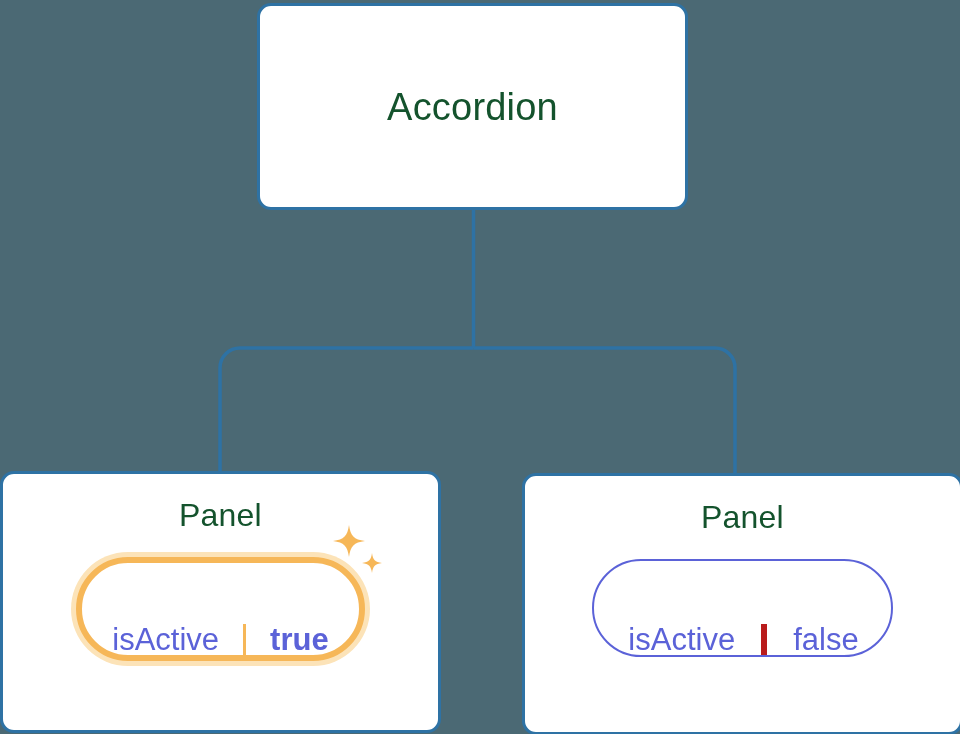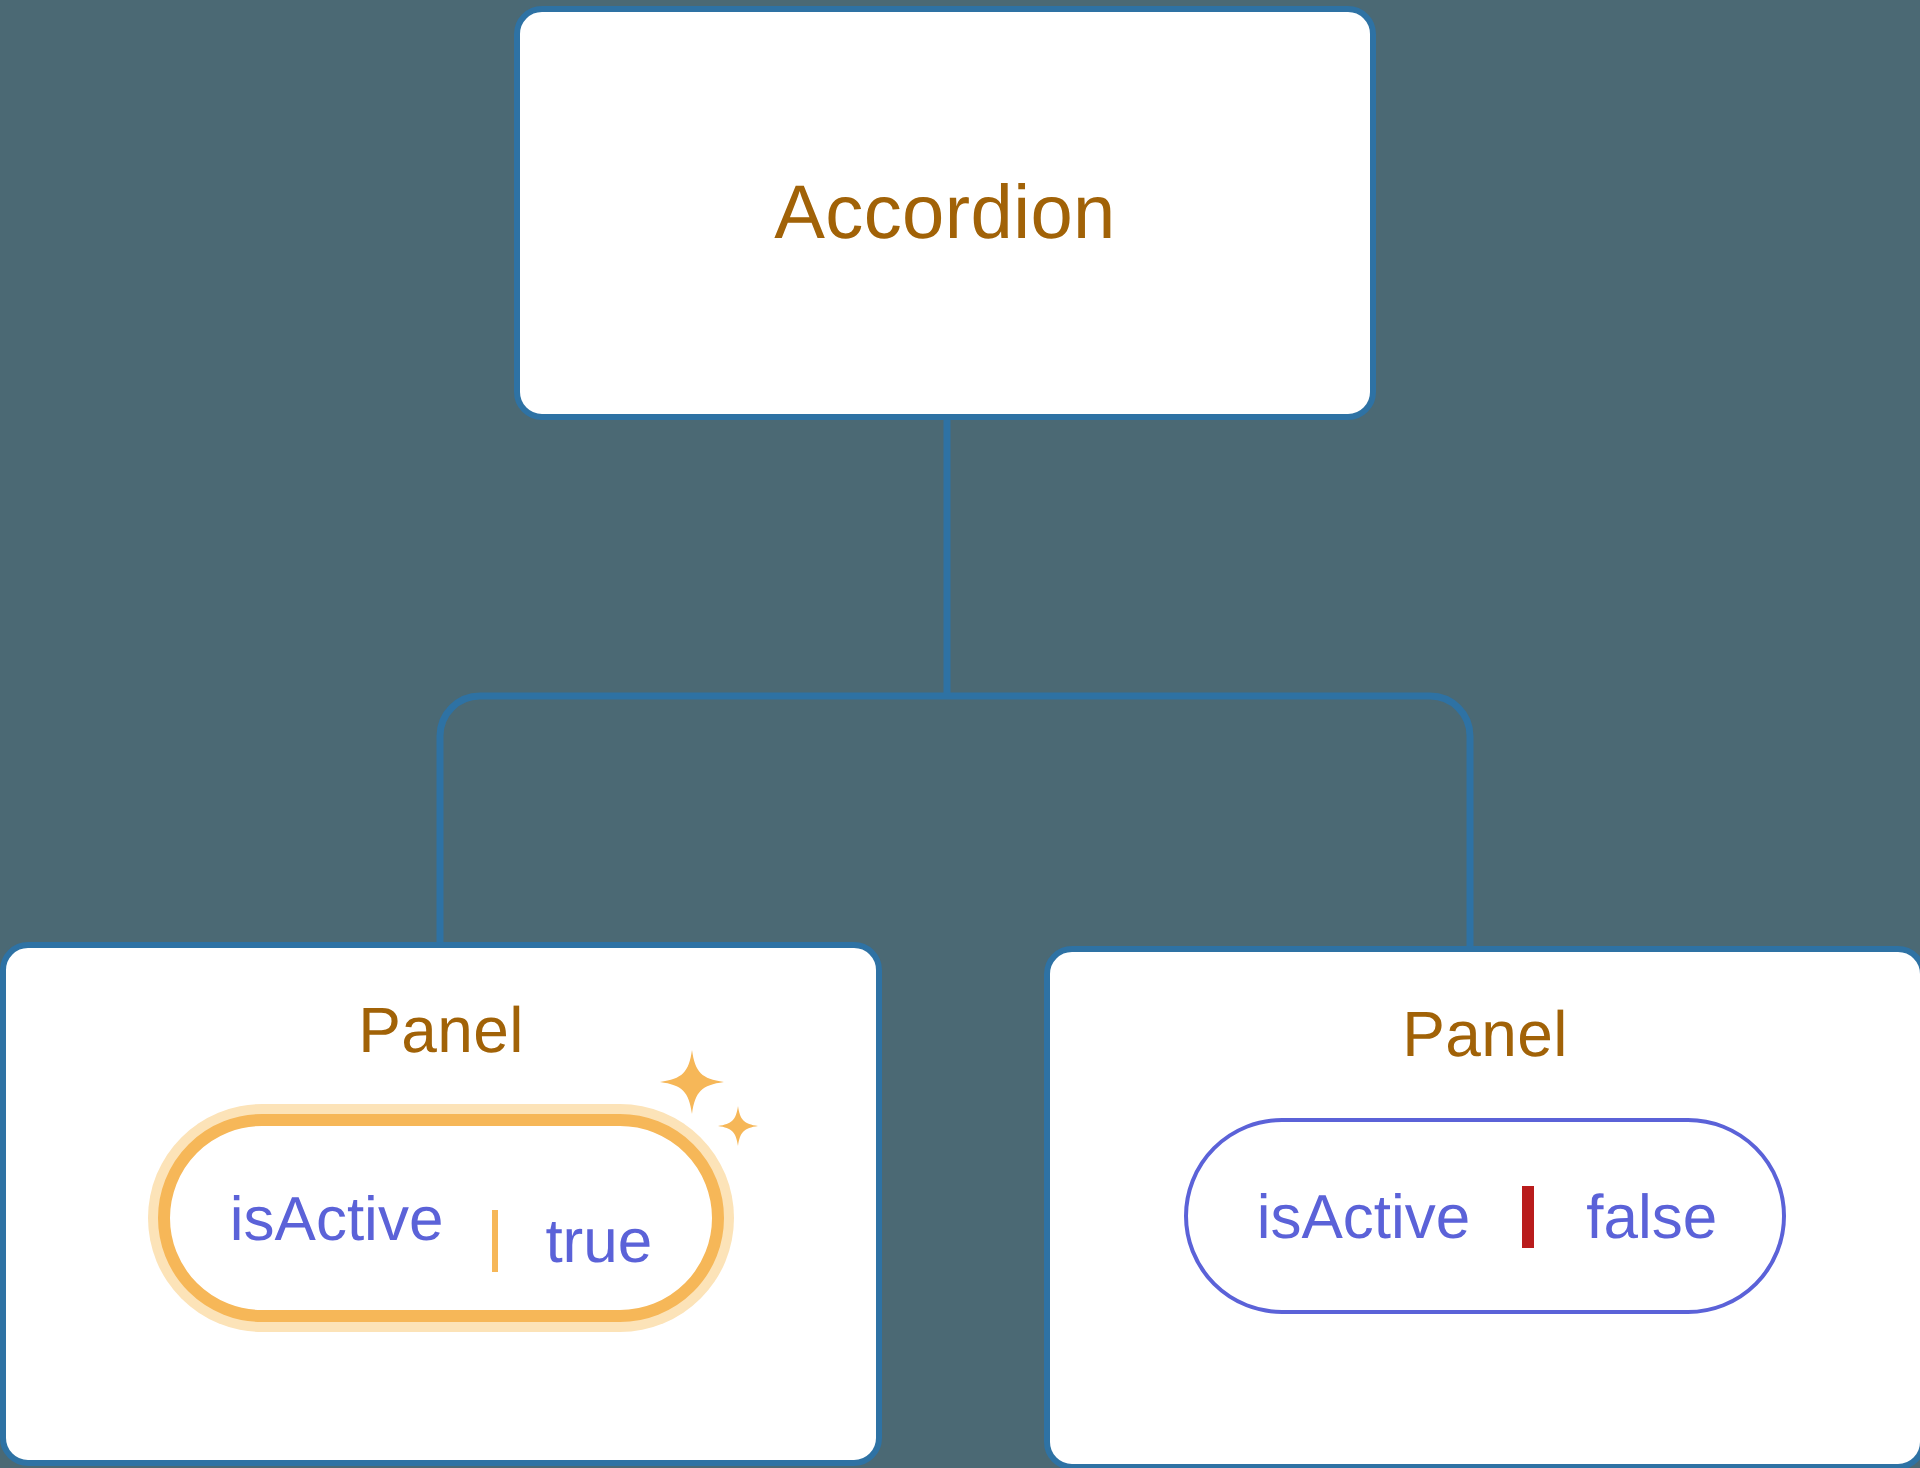--- a/index.html
+++ b/index.html
@@ -44,21 +44,21 @@
 
   .node-root {
     left: 257px;
     top: 3px;
     width: 431px;
     height: 207px;
     justify-content: center;
   }
 
   .node-title {
-    color: #a16207;
+    color: #14532d;
     font-size: 38px;
     font-weight: 400;
     letter-spacing: 0.2px;
     line-height: 1;
     white-space: nowrap;
     text-align: right;
   }
 
   .node-leaf {
     width: 441px;
@@ -83,21 +83,21 @@
     position: relative;
     margin-top: 26px;
     display: flex;
     justify-content: center;
     width: 100%;
   }
 
   .prop-pill {
     position: relative;
     display: inline-flex;
-    align-items: center;
+    align-items: flex-end;
     border: 2px solid #5B62D8;
     border-radius: 999px;
     background: #FFFFFF;
     box-sizing: border-box;
     height: 98px;
   }
 
   .prop-pill.highlight {
     border: 6px solid #F5B košt;
   }
@@ -126,21 +126,21 @@
   .prop-val {
     padding: 0 32px 0 26px;
     border-left: 6px solid #b91c1c;
   }
 
   .prop-pill.highlight .prop-key {
     padding: 0 24px 0 30px;
   }
   .prop-pill.highlight .prop-val {
     border-left: 3px solid #F6B758;
-    font-weight: 400;
+    font-weight: 700;
     padding: 0 30px 0 24px;
     margin-top: 22px;
   }
 
   
   .sparkles {
     position: absolute;
     right: -36px;
     top: -44px;
     width: 72px;

